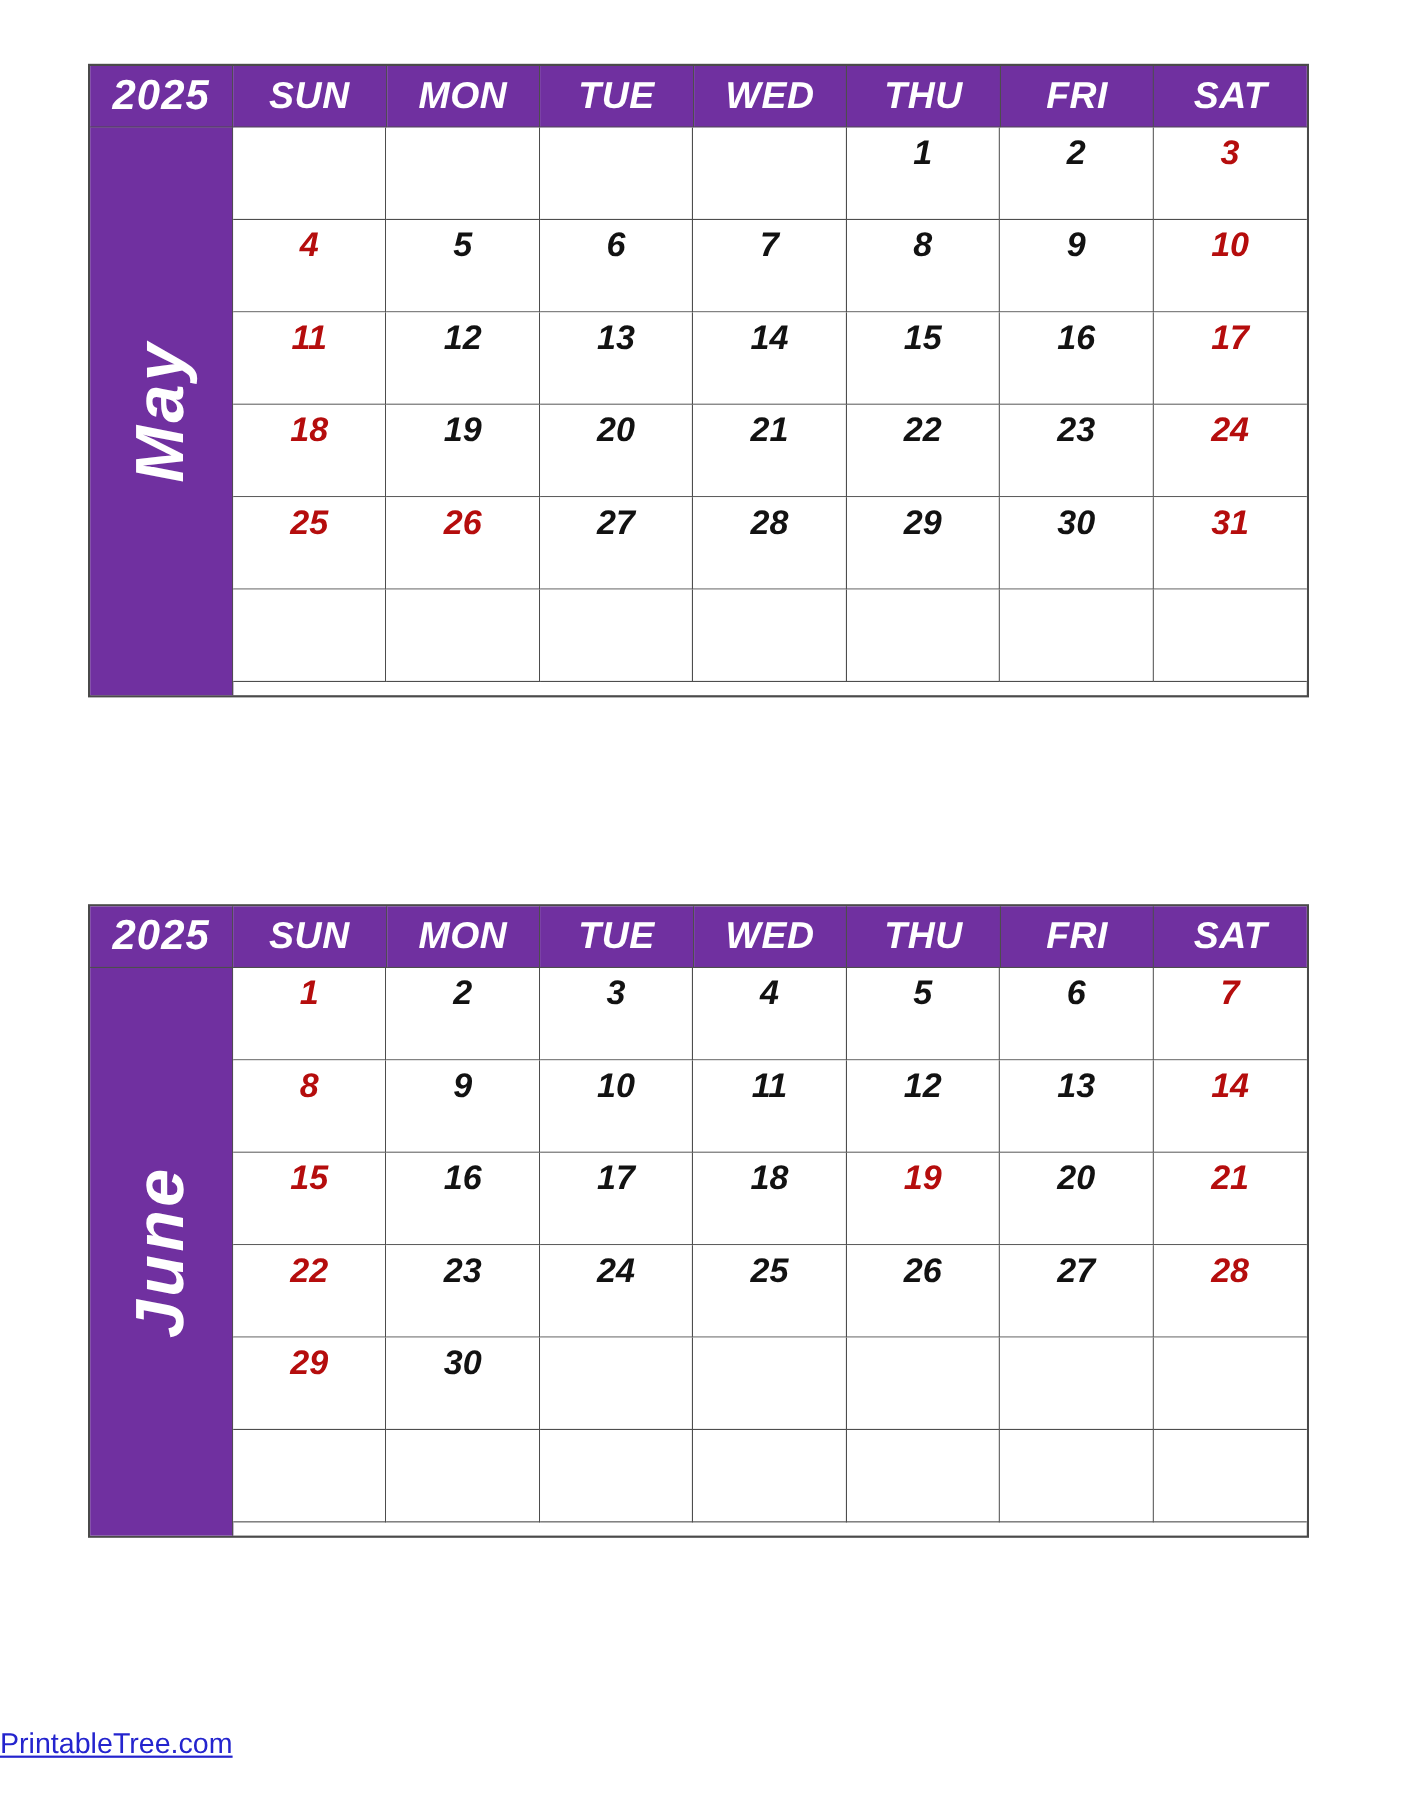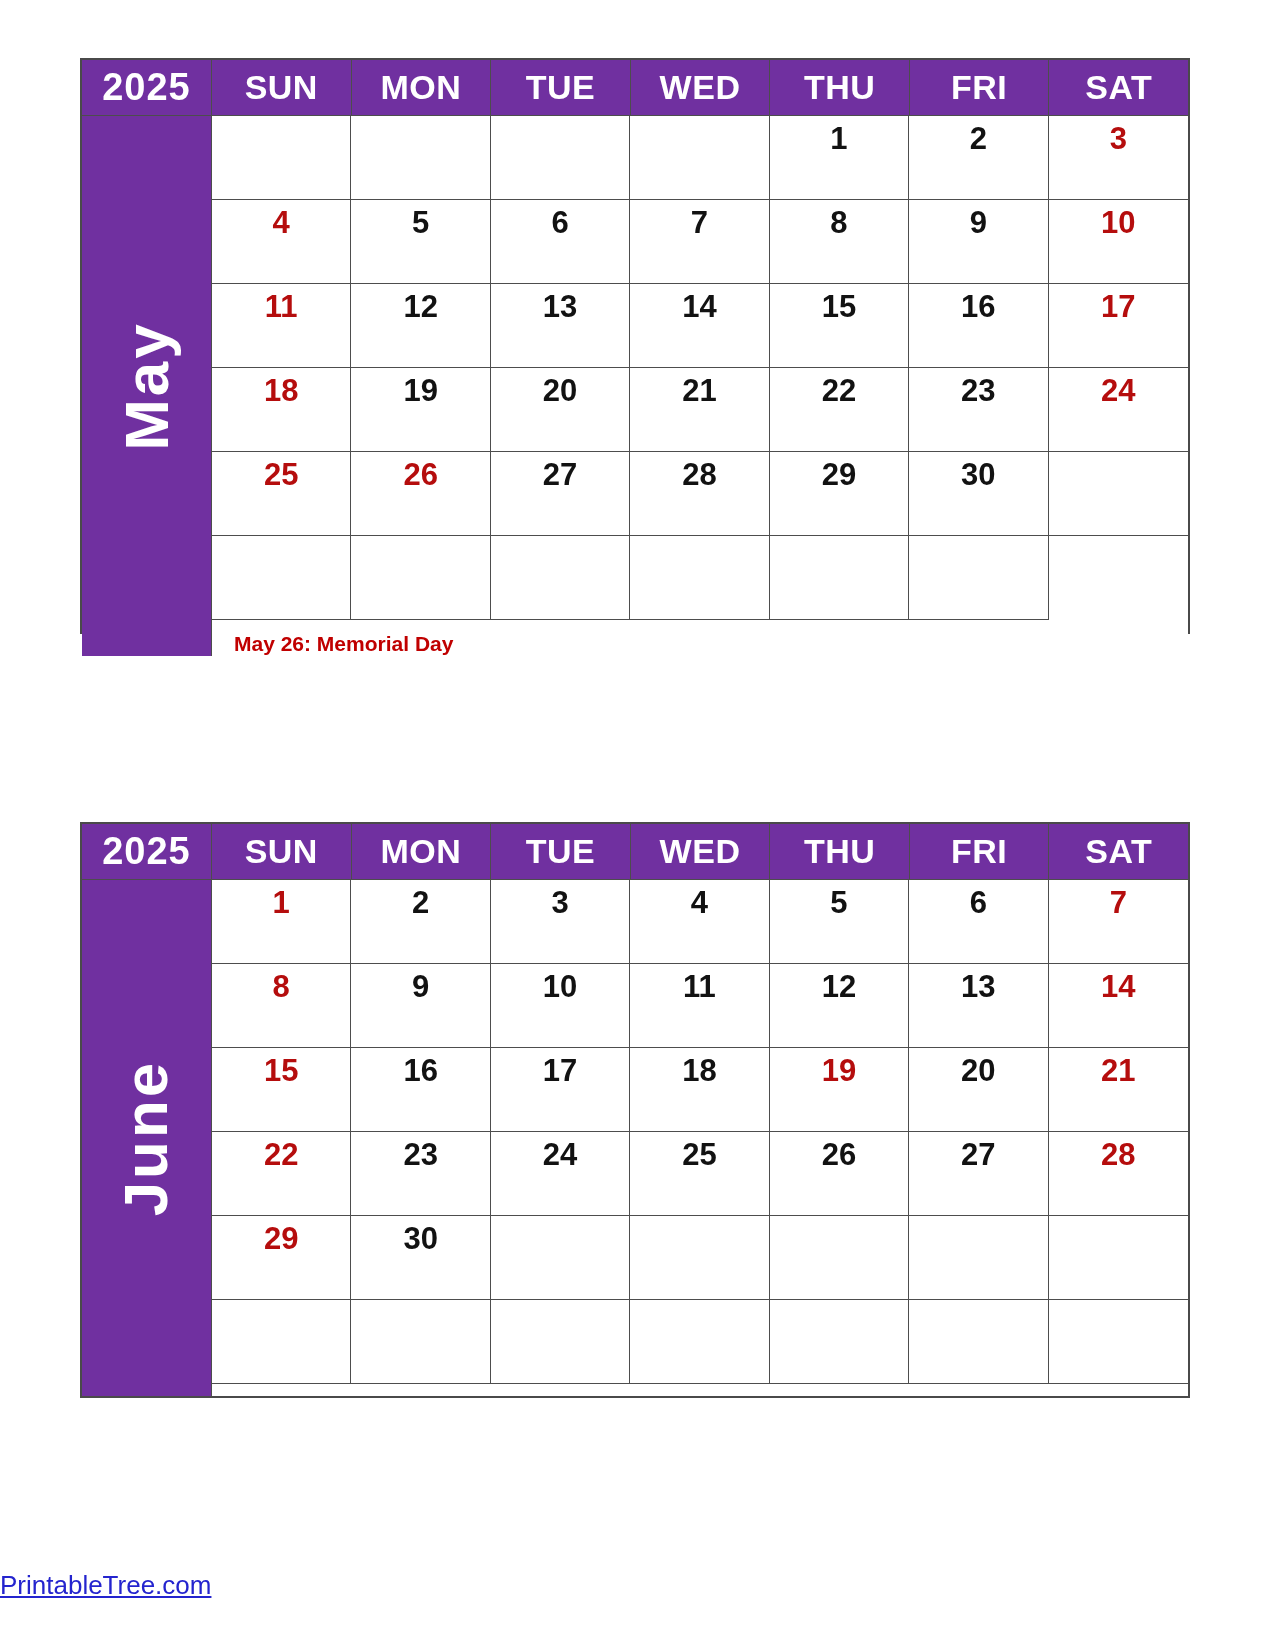--- a/index.html
+++ b/index.html
@@ -15,21 +15,21 @@
   }
   *{box-sizing:border-box;}
   html,body{margin:0;padding:0;}
   body{
     width:1275px;height:1650px;position:relative;background:#ffffff;
     font-family:"Liberation Sans", sans-serif;
   }
   .calendar{
     position:absolute;left:80px;width:1110px;height:576px;
     border:2px solid var(--outer-line);
-    display:flex;flex-direction:column;background:#ffffff;
+    display:flex;flex-direction:column;background:#ffffff;font-style:italic;
   }
   #cal-may{top:58px;}
   #cal-june{top:822px;}
   .cal-header{flex:0 0 56px;display:flex;}
   .year-cell{
     flex:0 0 130px;background:var(--purple);color:var(--header-text);
     display:flex;align-items:center;justify-content:center;
     font-size:38px;font-weight:bold;letter-spacing:1px;
     border-right:1px solid var(--grid-line);border-bottom:1px solid var(--grid-line);
   }
@@ -181,31 +181,31 @@
             </div>
             <div class="day-cell">
               <span class="day-num">28</span>
             </div>
             <div class="day-cell">
               <span class="day-num">29</span>
             </div>
             <div class="day-cell">
               <span class="day-num">30</span>
             </div>
+            <div class="day-cell">
+              <span class="day-num red">31</span>
+            </div>
             <div class="day-cell"></div>
             <div class="day-cell"></div>
             <div class="day-cell"></div>
             <div class="day-cell"></div>
             <div class="day-cell"></div>
             <div class="day-cell"></div>
             <div class="day-cell"></div>
           </div>
-        <div class="note-area">
-          <span class="holiday-note">May 26: Memorial Day</span>
-        </div>
       </div>
     </div>
   </section>
 
   <section class="calendar" id="cal-june">
     <div class="cal-header">
       <div class="year-cell">2025</div>
       <div class="weekday-row">
           <div class="weekday-cell">SUN</div>
           <div class="weekday-cell">MON</div>

